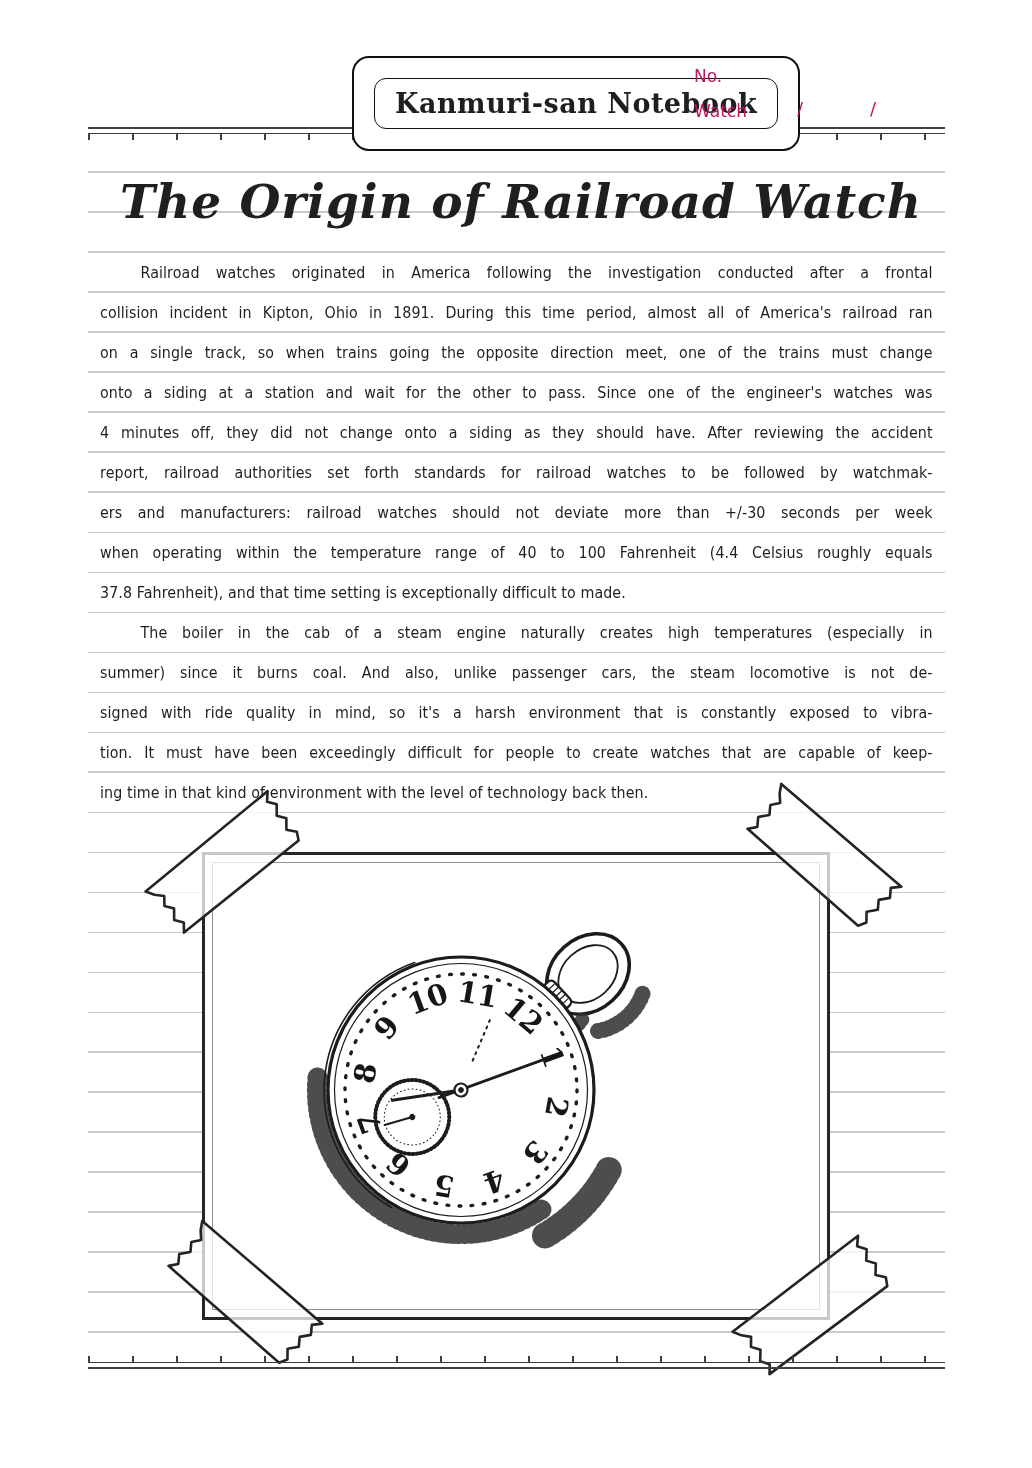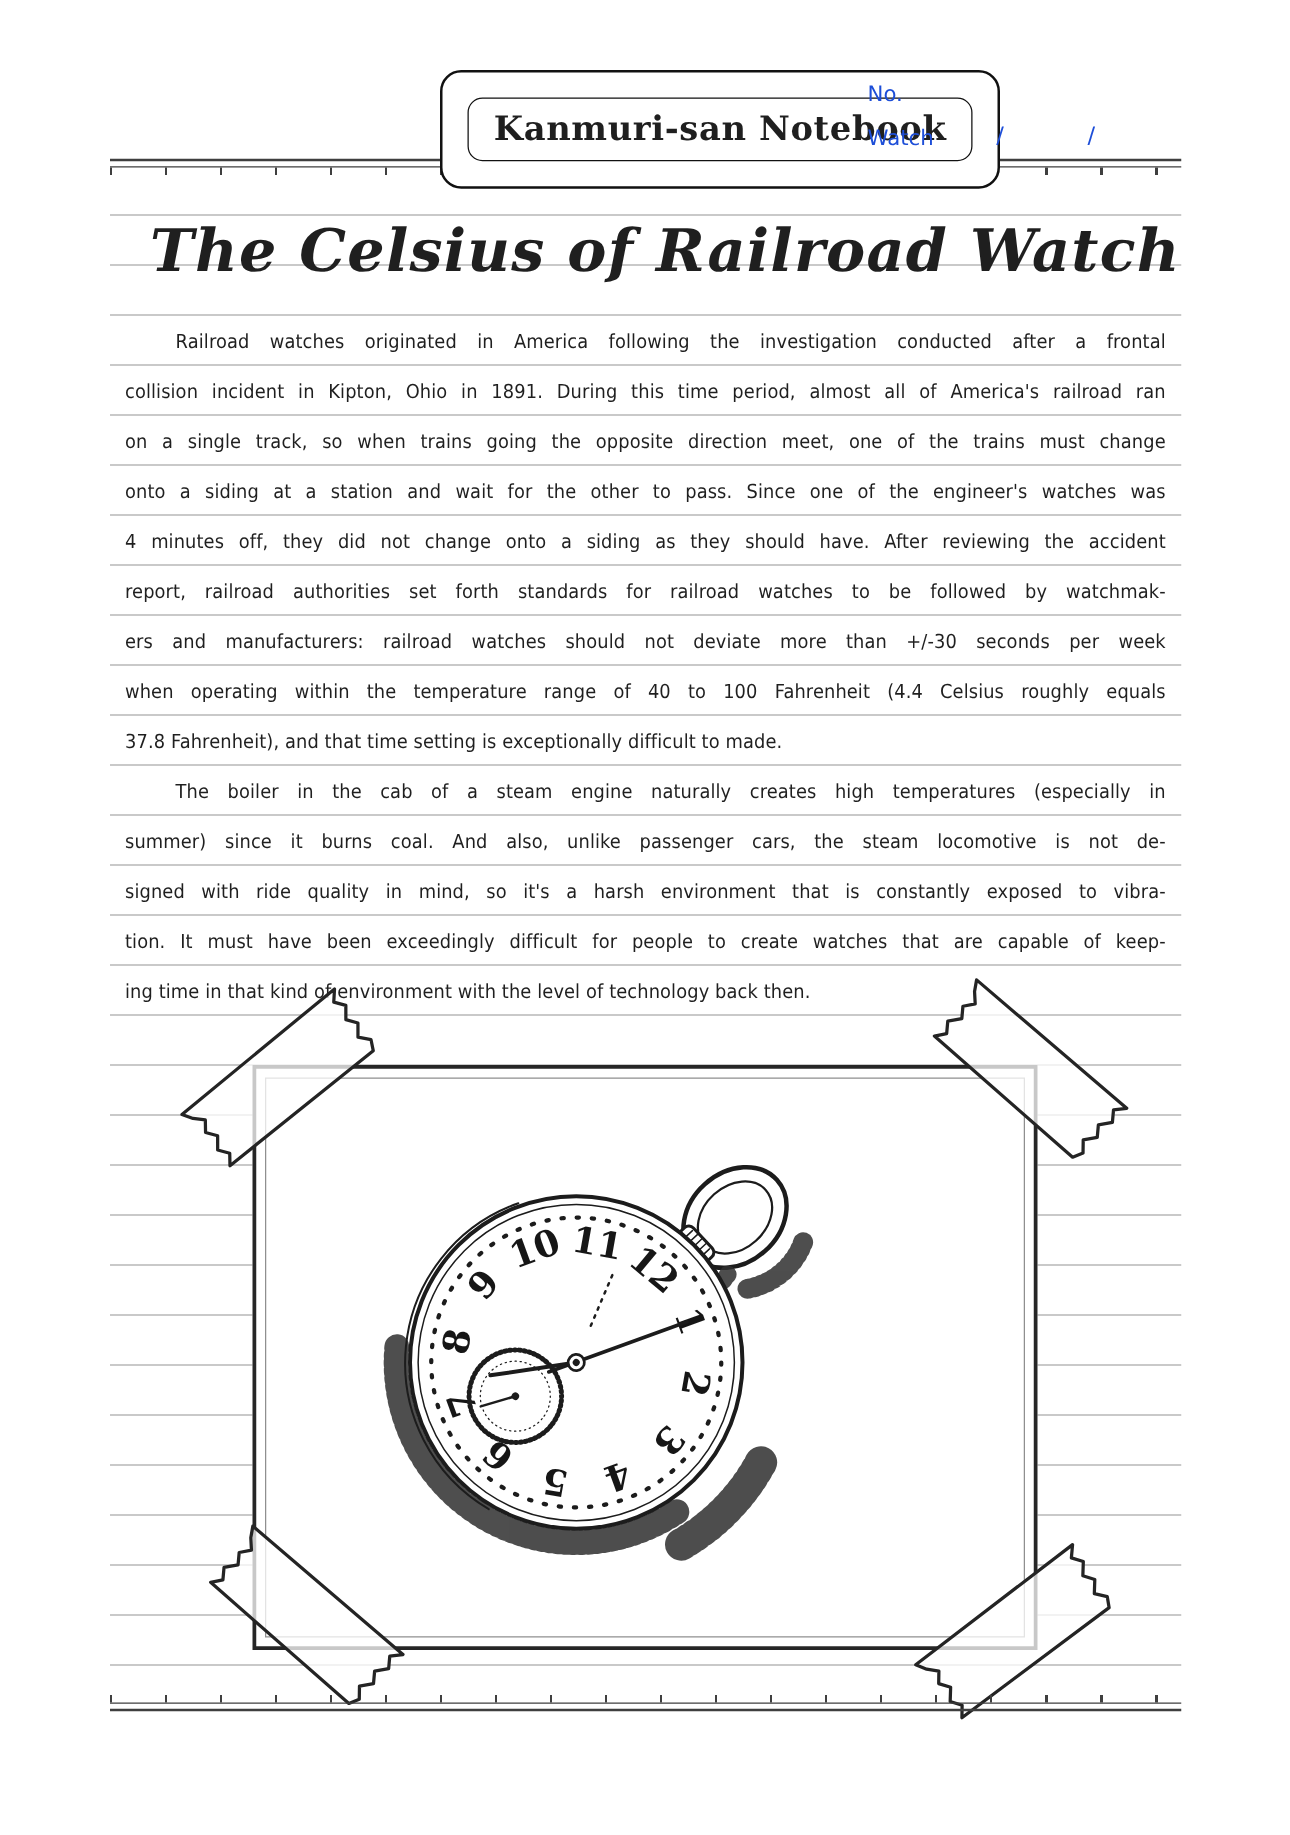--- a/index.html
+++ b/index.html
@@ -13,21 +13,21 @@
 
   
   .ruler{left:88px;width:857px;}
   .ruler .dline{height:4px;border-top:2.5px solid #3f3f3f;border-bottom:1.5px solid #3f3f3f;}
   .ruler .ticks{height:6px;background:repeating-linear-gradient(90deg,#3f3f3f 0 2px,transparent 2px 44px);}
 
   
   .hbox{left:352px;top:56px;border:2.5px solid #111;border-radius:17px;padding:20px;background:#fff;display:inline-block;}
   .hbox .inner{border:1.8px solid #111;border-radius:12px;padding:9px 20px;
     font-family:"DejaVu Serif",serif;font-weight:bold;font-size:27px;white-space:nowrap;letter-spacing:.5px;}
-  .gray{color:#1d4ed8;}
+  .gray{color:#be185d;}
   .nolbl{left:694px;top:66px;font-size:17px;}
   .datelbl{left:694px;top:101px;font-size:17px;}
   .slash1{left:797px;top:98px;font-size:18px;}
   .slash2{left:870px;top:98px;font-size:18px;}
 
   
   .title{left:120px;top:174px;font-family:"DejaVu Serif",serif;font-style:italic;font-weight:bold;
     font-size:47px;letter-spacing:1px;white-space:nowrap;}
 
   
@@ -54,21 +54,21 @@
 </div>
 
 <div class="abs hbox">
   <div class="inner">Kanmuri-san Notebook</div>
 </div>
 <div class="abs gray nolbl">No.</div>
 <div class="abs gray datelbl">Watch</div>
 <div class="abs gray slash1">/</div>
 <div class="abs gray slash2">/</div>
 
-<div class="abs title">The Celsius of Railroad Watch</div>
+<div class="abs title">The Origin of Railroad Watch</div>
 
 <div class="abs para p1">
   <div class="pline indent">Railroad watches originated in America following the investigation conducted after a frontal</div>
   <div class="pline">collision incident in Kipton, Ohio in 1891. During this time period, almost all of America's railroad ran</div>
   <div class="pline">on a single track, so when trains going the opposite direction meet, one of the trains must change</div>
   <div class="pline">onto a siding at a station and wait for the other to pass. Since one of the engineer's watches was</div>
   <div class="pline">4 minutes off, they did not change onto a siding as they should have. After reviewing the accident</div>
   <div class="pline">report, railroad authorities set forth standards for railroad watches to be followed by watchmak-</div>
   <div class="pline">ers and manufacturers: railroad watches should not deviate more than +/-30 seconds per week</div>
   <div class="pline">when operating within the temperature range of 40 to 100 Fahrenheit (4.4 Celsius roughly equals</div>

